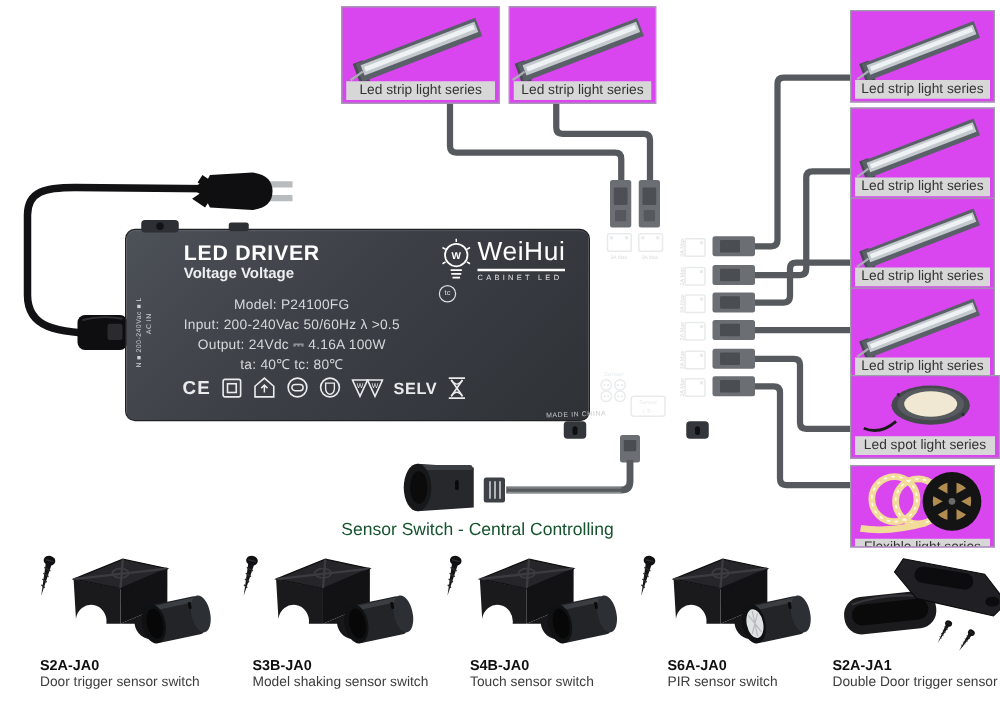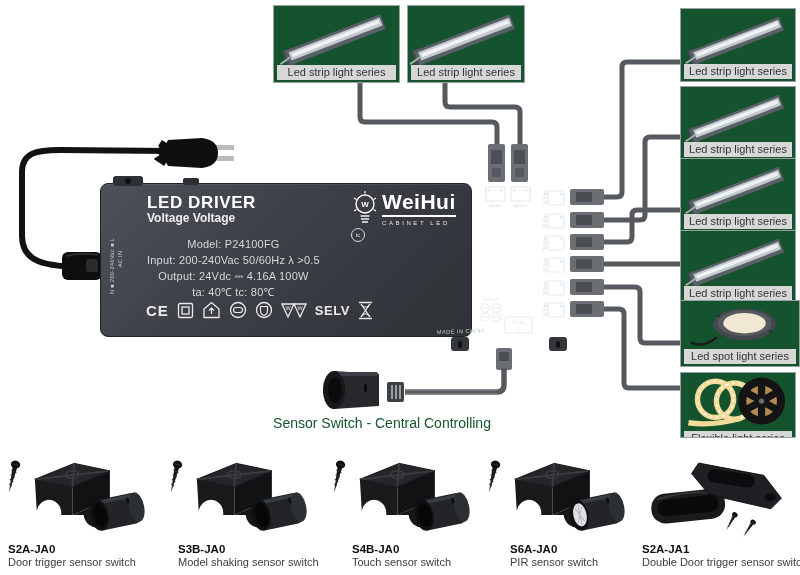--- a/index.html
+++ b/index.html
@@ -2,51 +2,51 @@
 <html><head>
 <meta charset="utf-8">
 <style>
   html,body{margin:0;padding:0;background:#fff;}
   #stage{position:relative;width:800px;height:575px;background:#fff;overflow:hidden;
          font-family:"Liberation Sans",sans-serif;}
   svg text{font-family:"Liberation Sans",sans-serif;}
   .lyr{position:absolute;left:0;top:0;}
 
   
-  .box{position:absolute;background:#14532d;border:1px solid #9aa0a5;box-sizing:border-box;z-index:3;}
+  .box{position:absolute;background:#d946ef;border:1px solid #9aa0a5;box-sizing:border-box;z-index:3;}
   .box .img{position:absolute;left:1px;right:1px;top:1px;bottom:17px;overflow:hidden;}
   .box .cap{position:absolute;left:3px;right:3px;bottom:2px;height:15px;background:#d7d7d7;
             color:#333;font-size:11px;line-height:15px;text-align:center;white-space:nowrap;overflow:hidden;}
   .box.clip{overflow:hidden;}
   .box.clip .cap{bottom:-9px;}
 
   
   #driver{position:absolute;left:100px;top:183px;width:372px;height:154px;z-index:2;
           background:linear-gradient(135deg,#4d5158 0%,#3c3f45 45%,#2e3136 100%);
           border:1px solid #202226;border-radius:8px;box-sizing:border-box;
           box-shadow:inset 0 1px 0 rgba(255,255,255,.09);}
   .d-title{position:absolute;left:46px;top:9px;font-size:17px;font-weight:bold;color:#fff;letter-spacing:.6px;}
   .d-sub{position:absolute;left:46px;top:27px;font-size:12px;font-weight:bold;color:#eceef0;}
   .specs{position:absolute;left:46px;top:52px;font-size:11px;line-height:16px;color:#d6d9db;letter-spacing:.2px;white-space:nowrap;text-align:center;}
   .certs{position:absolute;left:45px;top:114px;height:24px;display:flex;align-items:center;gap:8px;color:#e9ebed;}
   .certs .ctext{font-size:15px;font-weight:bold;letter-spacing:1px;}
   .certs .selv{font-size:13px;font-weight:bold;letter-spacing:.5px;text-align:center;}
   .brand{position:absolute;left:281px;top:6px;color:#fff;}
-  .brand .bn{font-size:21px;font-weight:bold;letter-spacing:.5px;border-bottom:2px solid #fff;padding-bottom:1px;}
+  .brand .bn{font-size:21px;font-weight:normal;letter-spacing:.5px;border-bottom:2px solid #fff;padding-bottom:1px;}
   .brand .bs{font-size:6px;letter-spacing:2.6px;color:#e4e6e8;margin-top:3px;}
   .bulb{position:absolute;left:250px;top:6px;}
   .tcmark{position:absolute;left:250px;top:44px;width:12px;height:12px;border:1px solid #dcdee0;border-radius:50%;
           color:#dcdee0;font-size:6px;line-height:12px;text-align:center;}
   .ac-block{position:absolute;left:7px;top:110px;transform:rotate(-90deg);transform-origin:0 0;
             color:#ced1d4;font-size:5.5px;letter-spacing:.4px;line-height:8px;white-space:nowrap;width:70px;}
 
   
   .center-cap{position:absolute;left:232px;top:415px;width:300px;text-align:center;
               font-size:14px;color:#14532d;z-index:3;}
-  .prod{position:absolute;top:456px;width:158px;height:115px;z-index:3;}
+  .prod{position:absolute;top:440px;width:158px;height:115px;z-index:3;margin-left:24px;}
   .p-model{position:absolute;top:87px;font-size:11.5px;font-weight:bold;color:#101010;white-space:nowrap;}
   .p-desc{position:absolute;top:100px;font-size:11px;color:#3c3c3c;white-space:nowrap;}
 </style>
 </head>
 <body>
 
 <div id="stage">
 
   <svg width="0" height="0" style="position:absolute">
     <defs>

